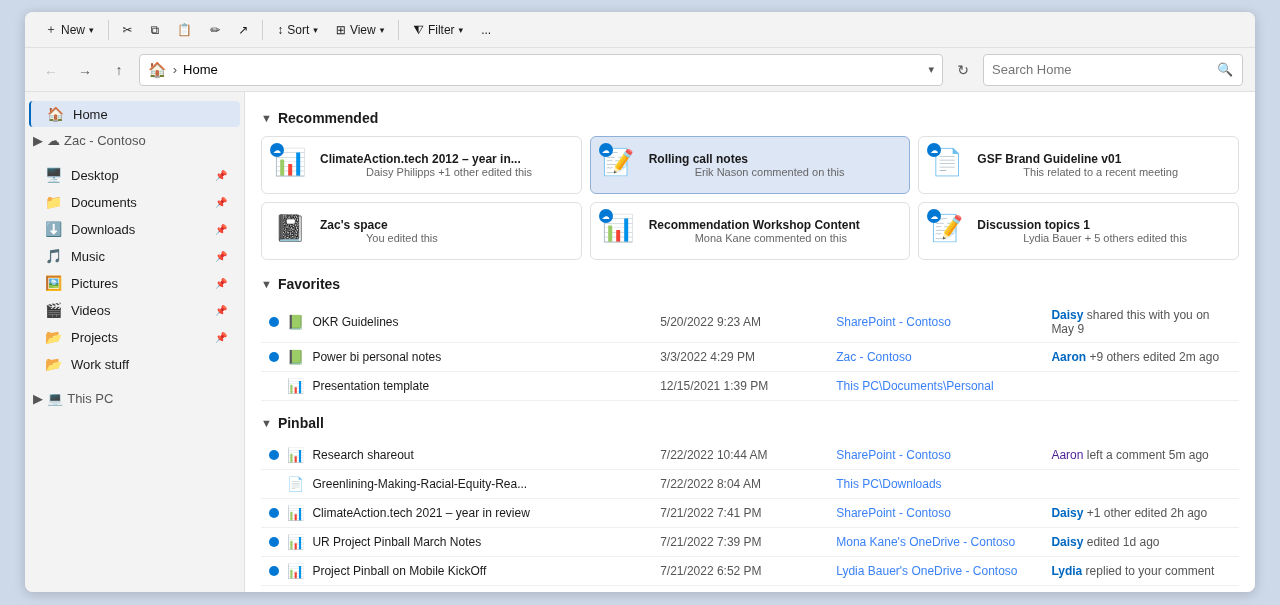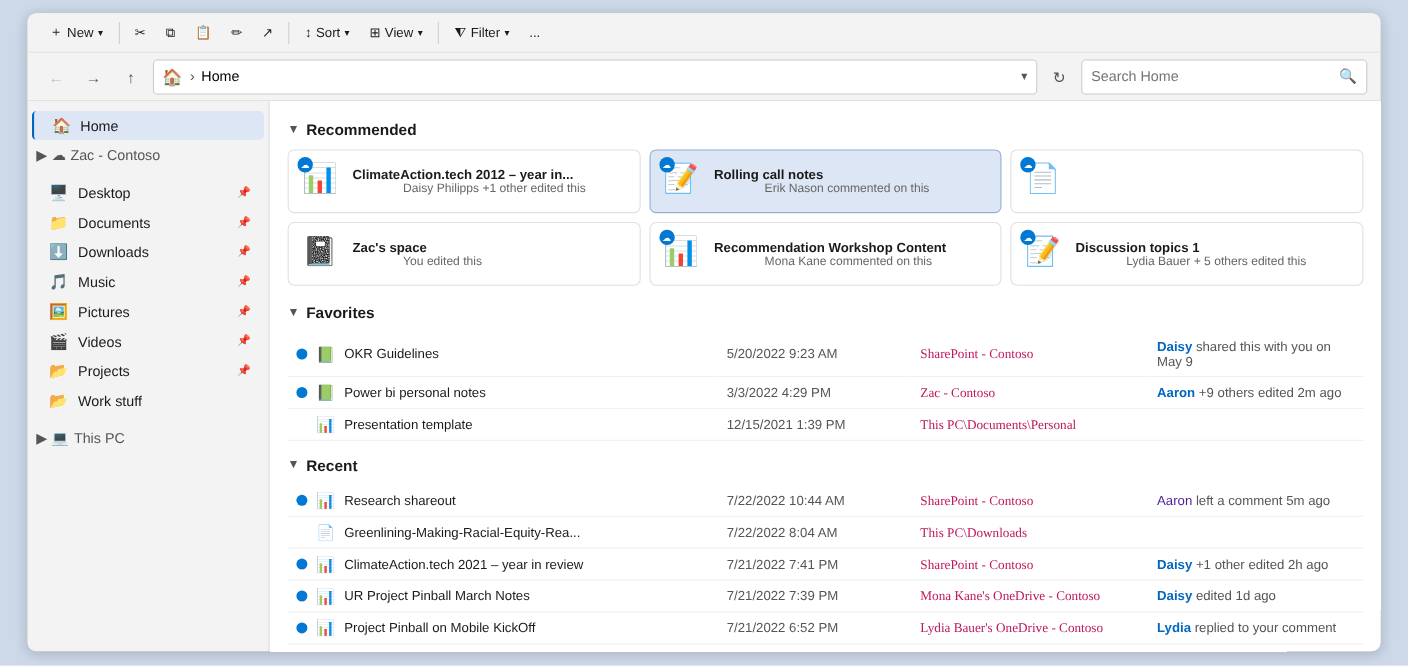--- a/index.html
+++ b/index.html
@@ -193,21 +193,21 @@
       cursor: pointer;
     }
     .list-table td {
       padding: 6px 8px;
       vertical-align: middle;
       font-size: 12px;
       color: #1a1a1a;
     }
     .list-table td:nth-child(1) { width: 40%; }
     .list-table td:nth-child(2) { width: 18%; color: #555; }
-    .list-table td:nth-child(3) { width: 22%; color: #be185d; font-family: Liberation Serif, serif; }
+    .list-table td:nth-child(3) { width: 22%; color: #3b82f6; }
     .list-table td:nth-child(4) { width: 20%; color: #555; }
     .file-row-icon {
       display: flex; align-items: center; gap: 8px;
     }
   </style>
 </head>
 <body>
 
 <div class="window">
 
@@ -360,20 +360,24 @@
             <div class="card-title">Rolling call notes</div>
             <div class="card-sub">Erik Nason commented on this</div>
           </div>
         </div>
 
         <div class="card">
           <div class="card-icon">
             <span style="font-size:26px;color:#555">📄</span>
             <div class="cloud-badge">☁</div>
           </div>
+          <div class="card-info">
+            <div class="card-title">GSF Brand Guideline v01</div>
+            <div class="card-sub">This related to a recent meeting</div>
+          </div>
         </div>
 
         <div class="card">
           <div class="card-icon">
             <span style="font-size:26px;color:#9b59b6">📓</span>
           </div>
           <div class="card-info">
             <div class="card-title">Zac's space</div>
             <div class="card-sub">You edited this</div>
           </div>
@@ -442,21 +446,21 @@
         </td>
         <td>12/15/2021 1:39 PM</td>
         <td>This PC\Documents\Personal</td>
         <td></td>
       </tr>
           </tbody>
       </table>
 
       <div class="section-header" style="margin-top:14px">
         <span class="section-chevron">▼</span>
-        <span class="section-title">Recent</span>
+        <span class="section-title">Pinball</span>
       </div>
       <table class="list-table">
         <tbody id="recent-tbody">
             <tr>
         <td>
           <div class="file-row-icon">
             <span style="width:10px;height:10px;border-radius:50%;background:#0078d4;display:inline-block;flex-shrink:0"></span>
             <span style="color:#c43e1c;font-size:14px">📊</span>
             <span>Research shareout</span>
           </div>

